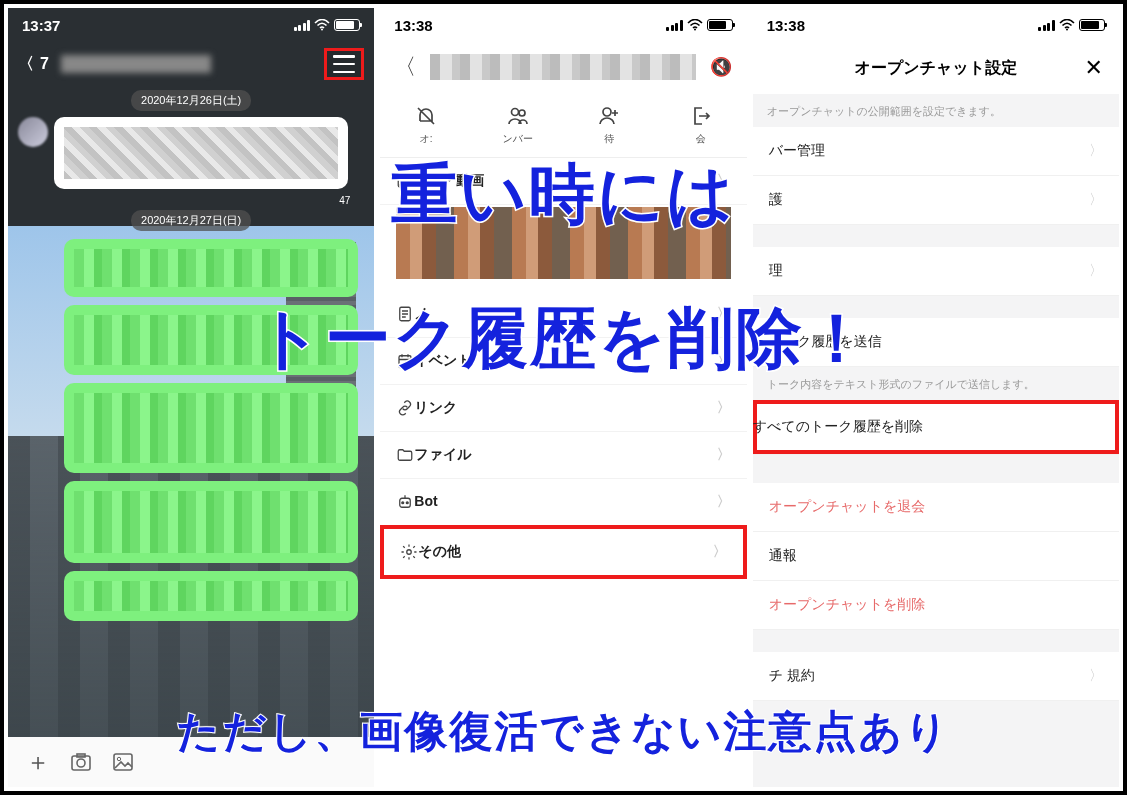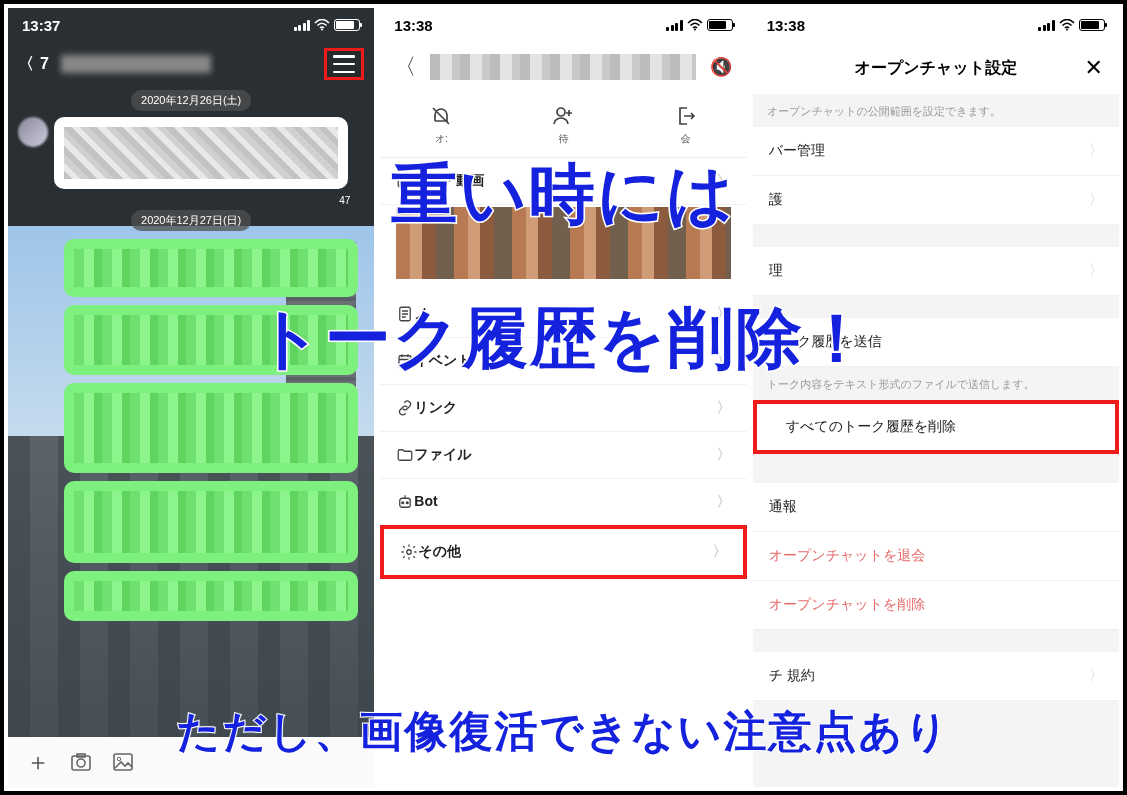--- a/index.html
+++ b/index.html
@@ -228,20 +228,28 @@
     </div>
     <div class="toolbar4">
       <div>
         <svg class="ic" viewBox="0 0 24 24">
             <path d="M6 17 V11 a6 6 0 0 1 12 0 V17 H6 M4 4 L20 20"></path>
           </svg>
         <span>オ:</span>
       </div>
       <div>
         <svg class="ic" viewBox="0 0 24 24">
+            <circle cx="9" cy="8" r="3.5"></circle>
+            <circle cx="16" cy="9" r="3"></circle>
+            <path d="M3 20c0-3 3-5 6-5s6 2 6 5 M13 20c0-2.5 2-4 4-4s4 1.5 4 4"></path>
+          </svg>
+        <span>ンバー</span>
+      </div>
+      <div>
+        <svg class="ic" viewBox="0 0 24 24">
             <circle cx="10" cy="8" r="4"></circle>
             <path d="M3 20c0-3 3-6 7-6s7 3 7 6 M18 6v6 M15 9h6"></path>
           </svg>
         <span>待</span>
       </div>
       <div>
         <svg class="ic" viewBox="0 0 24 24">
             <path d="M13 4h-7v16h7 M10 12h10 M17 9l3 3-3 3"></path>
           </svg>
         <span>会</span>
@@ -348,29 +356,29 @@
     <div class="s-gap"></div>
     <div class="s-item">
       <span>理</span>
       <span class="chev">〉</span>
       </div>
     <div class="s-gap"></div>
     <div class="s-item">
       <span>トーク履歴を送信</span>
       </div>
     <div class="help">トーク内容をテキスト形式のファイルで送信します。</div>
-    <div class="s-item highlight" style="padding:18px 33px">
+    <div class="s-item highlight" style="padding:18px 0">
       <span>すべてのトーク履歴を削除</span>
       </div>
     <div class="s-gap" style="height:28px"></div>
-    <div class="s-item">
-      <span>通報</span>
-      </div>
     <div class="s-item red">
       <span>オープンチャットを退会</span>
+      </div>
+    <div class="s-item">
+      <span>通報</span>
       </div>
     <div class="s-item red">
       <span>オープンチャットを削除</span>
       </div>
     <div class="s-gap"></div>
     <div class="s-item">
       <span>チ        規約</span>
       <span class="chev">〉</span>
       </div>
   </div>

